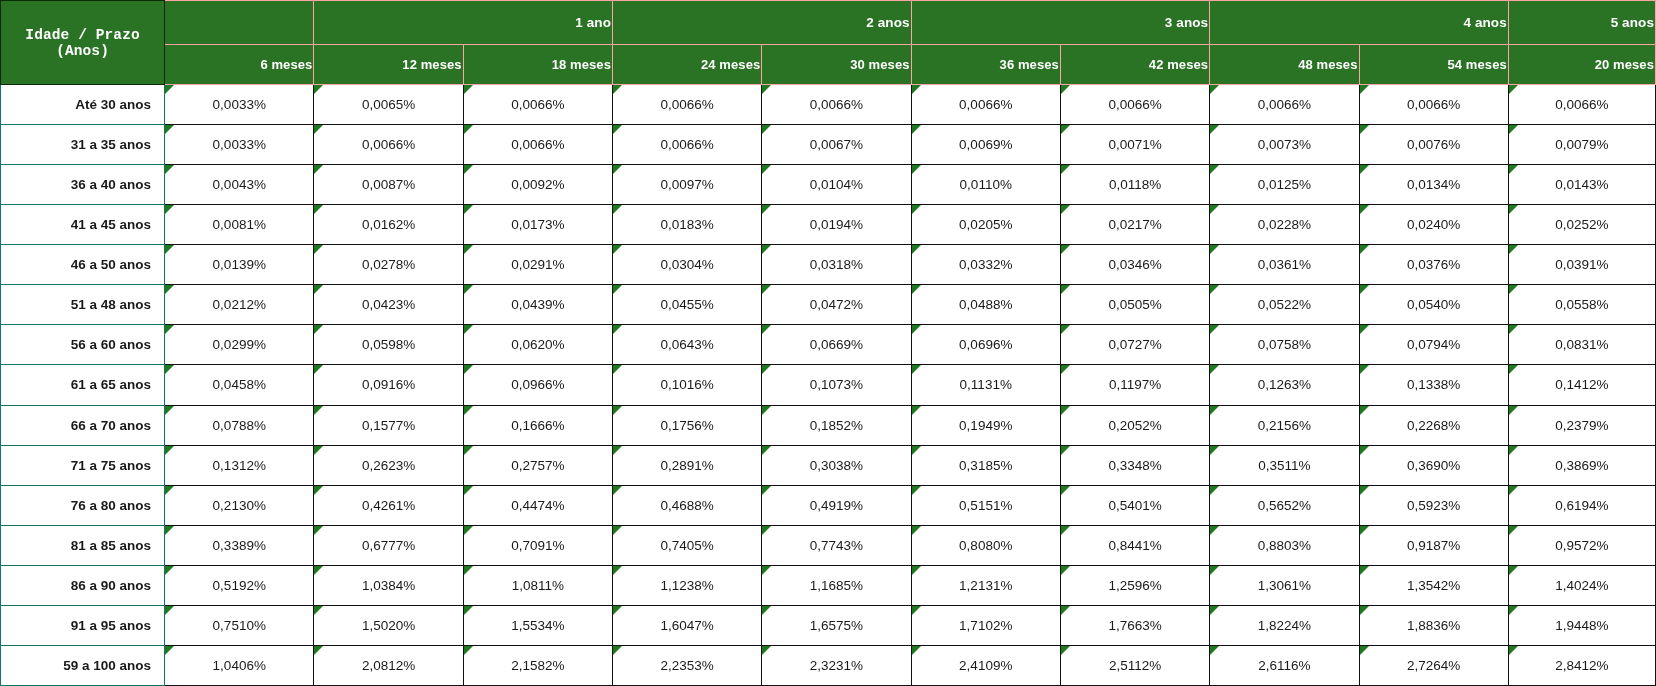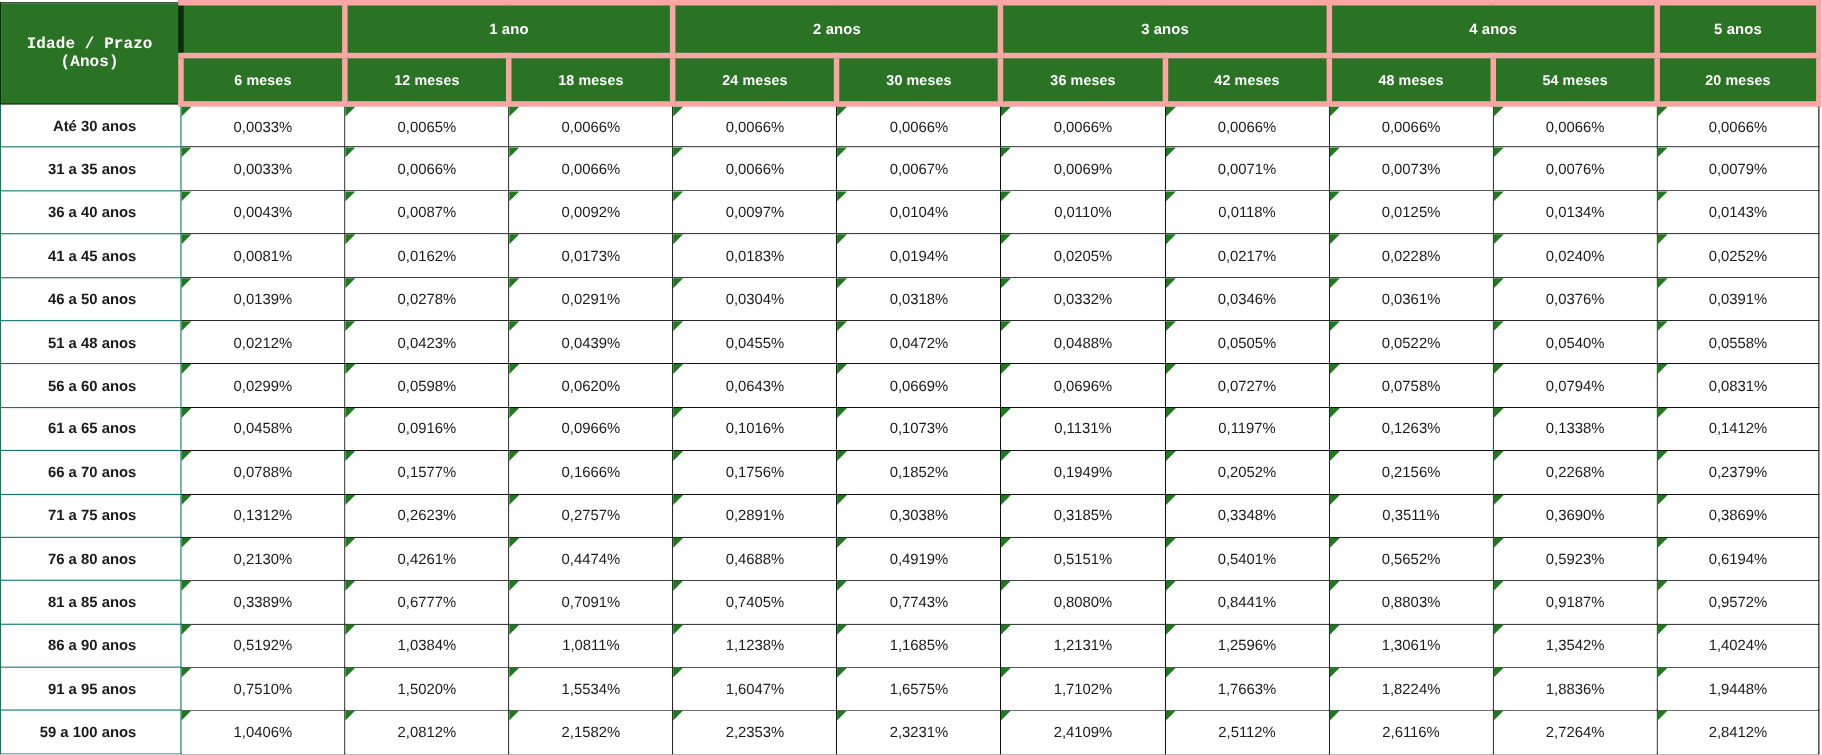--- a/index.html
+++ b/index.html
@@ -21,23 +21,23 @@
     border-collapse: collapse;
     table-layout: fixed;
     background: #ffffff;
   }
 
   
   .hdr {
     background: #2a7324;
     color: #ffffff;
     font-weight: bold;
-    text-align: center;
+    text-align: right;
     vertical-align: middle;
-    border: 5px solid #fca5a5;
+    border: 1px solid #fca5a5;
     font-size: 13.5px;
     letter-spacing: .1px;
   }
   .hdr-corner {
     font-size: 14.5px;
     text-align: center;
     border-right: 1px solid #0d2b0b;
     border-top: 1px solid #0d2b0b;
     border-bottom: 1px solid #0d2b0b;
     border-left: 1px solid #0d2b0b;
@@ -55,21 +55,21 @@
     font-size: 13px;
     margin-top: 44px;
   }
 
   
   #rate-table tbody tr {
     height: 38.1px;
   }
   .rowlabel {
     text-align: right;
-    padding-right: 40px;
+    padding-right: 13px;
     font-size: 13.5px;
     color: #1a1a1a;
     border: 1px solid #0f766e;
     border-top-width: 1px;
     background: #ffffff;
     white-space: nowrap;
   }
   .cell {
     position: relative;
     text-align: center;

